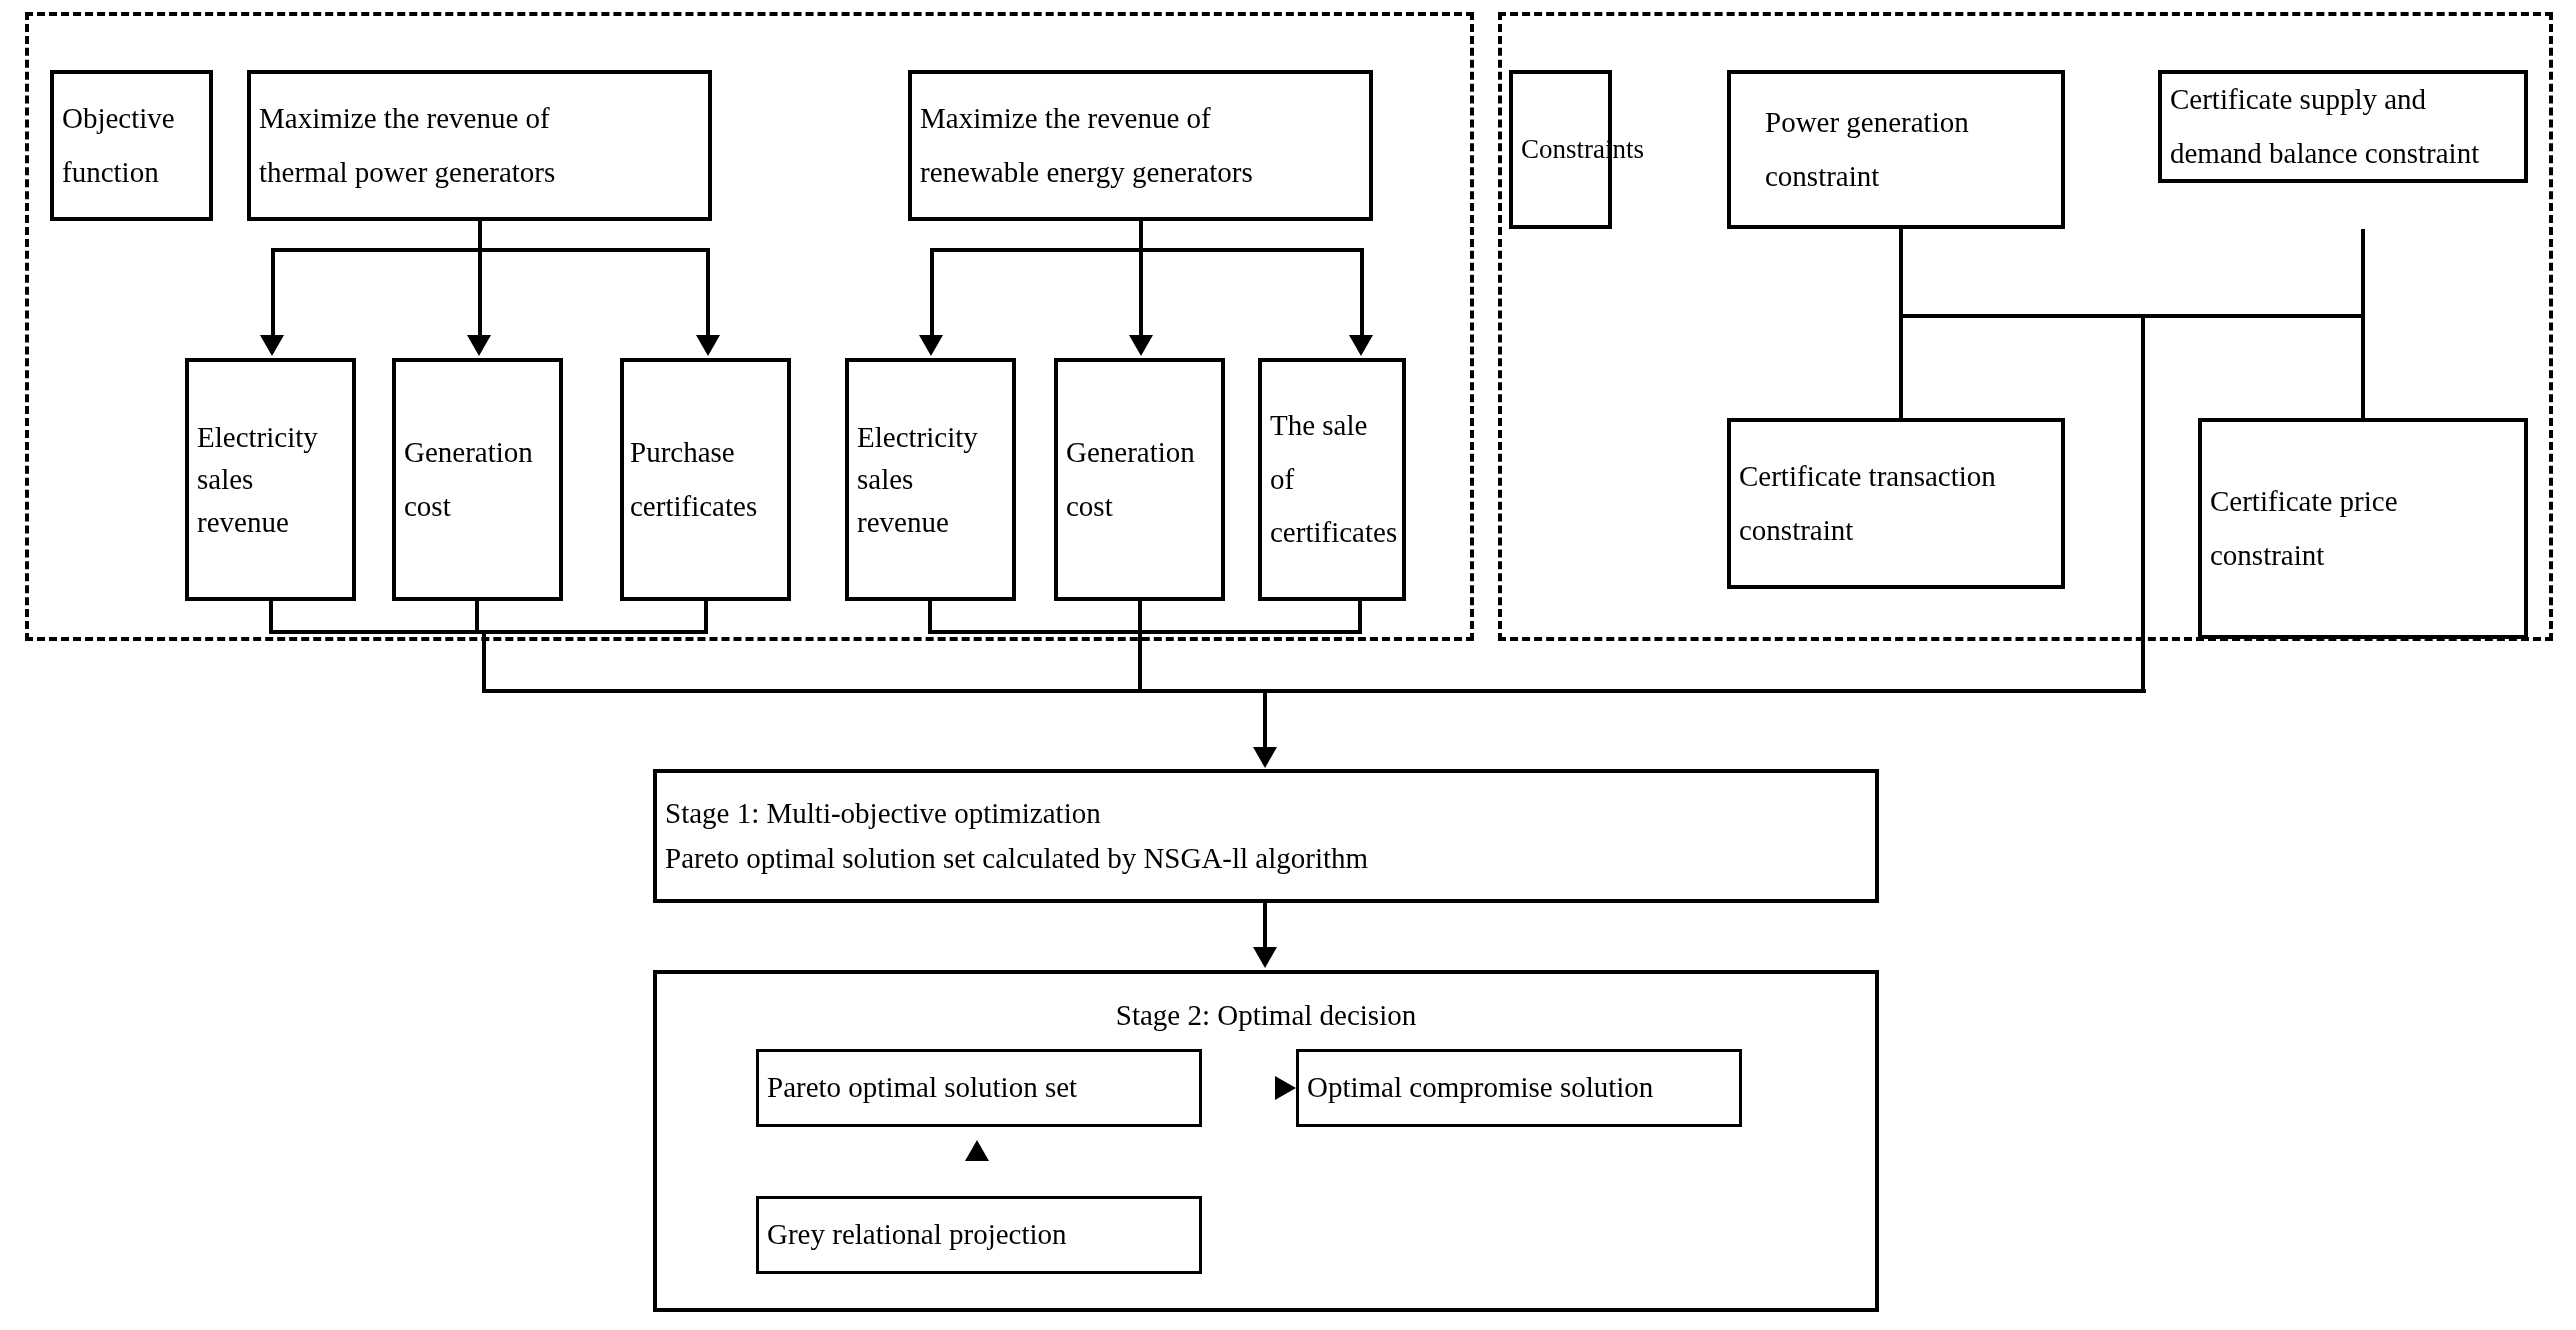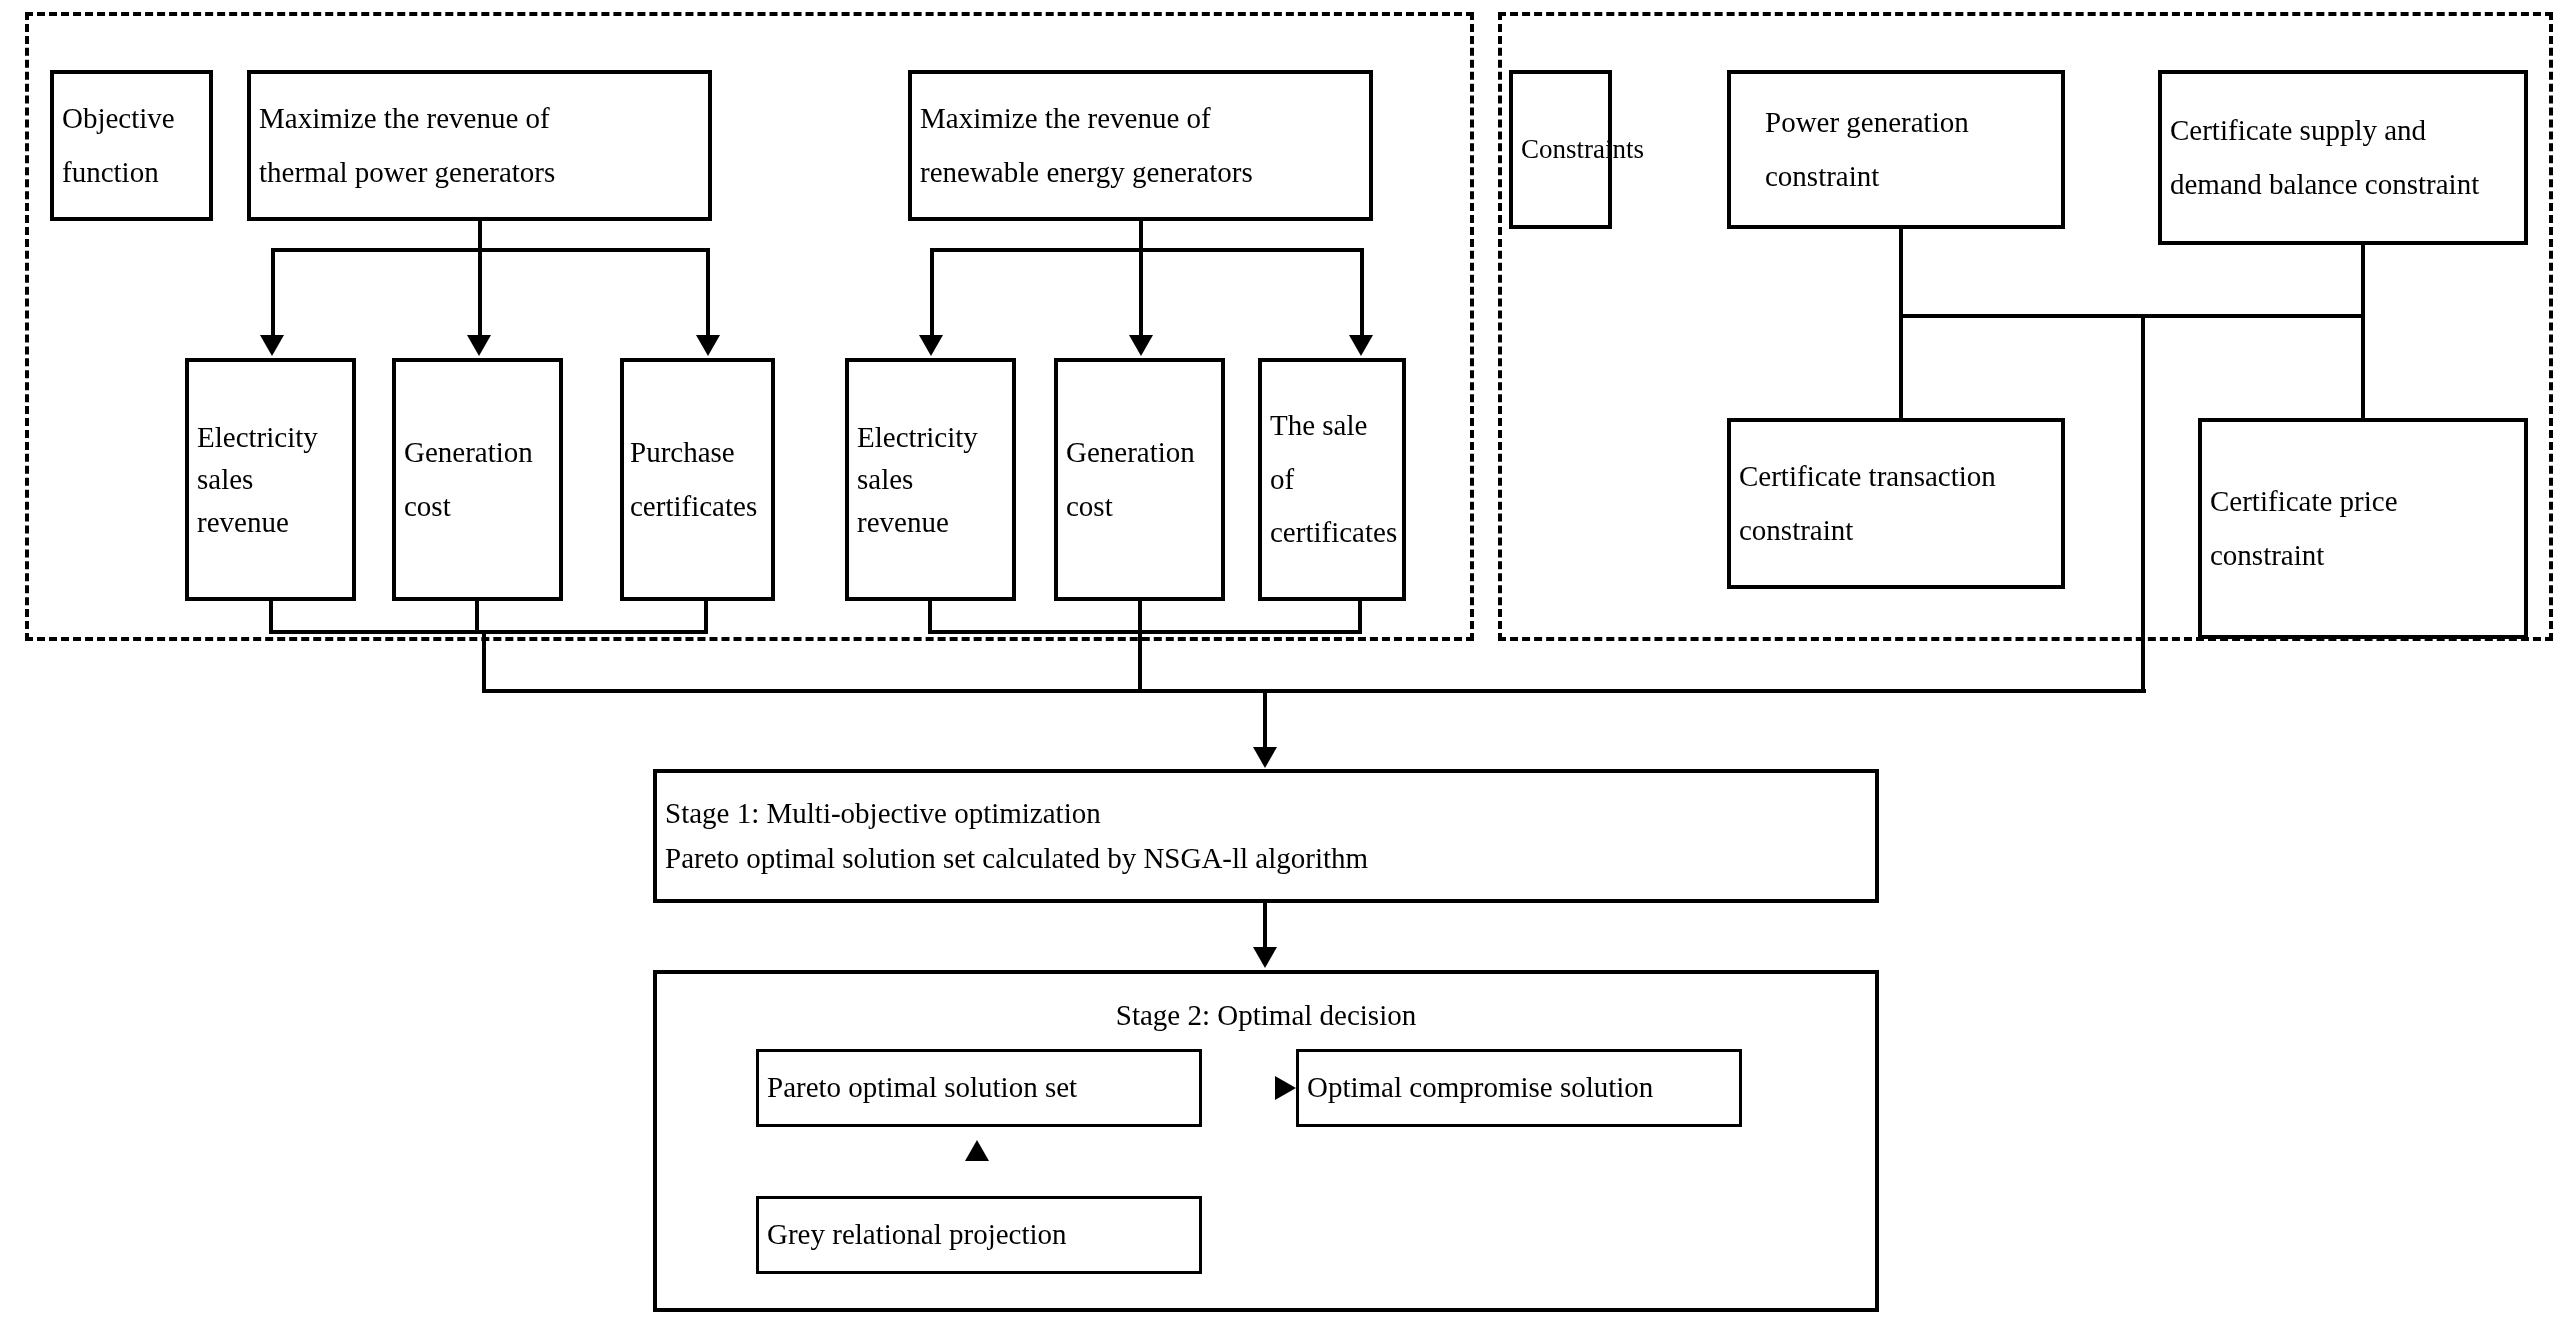--- a/index.html
+++ b/index.html
@@ -148,21 +148,21 @@
     </span>
   </div>
 
   <div class="node" style="left:392px; top:358px; width:171px; height:243px; line-height:1.85;">
     <span class="txt">
       <span>Generation</span>
       <span>cost</span>
     </span>
   </div>
 
-  <div class="node" style="left:620px; top:358px; width:155px; height:243px; line-height:1.85;padding-left:6px;">
+  <div class="node" style="left:620px; top:358px; width:171px; height:243px; line-height:1.85;padding-left:6px;">
     <span class="txt">
       <span>Purchase</span>
       <span>certificates</span>
     </span>
   </div>
 
   <div class="node" style="left:845px; top:358px; width:171px; height:243px; line-height:1.45;">
     <span class="txt">
       <span>Electricity</span>
       <span>sales</span>
@@ -202,21 +202,21 @@
     </span>
   </div>
 
   <div class="node" style="left:1727px; top:70px; width:338px; height:159px;padding-left:34px;">
     <span class="txt">
       <span>Power generation</span>
       <span>constraint</span>
     </span>
   </div>
 
-  <div class="node" style="left:2158px; top:70px; width:370px; height:175px;">
+  <div class="node" style="left:2158px; top:70px; width:370px; height:113px;">
     <span class="txt">
       <span>Certificate supply and</span>
       <span>demand balance constraint</span>
     </span>
   </div>
 
   <div class="node" style="left:1727px; top:418px; width:338px; height:171px;">
     <span class="txt">
       <span>Certificate transaction</span>
       <span>constraint</span>

